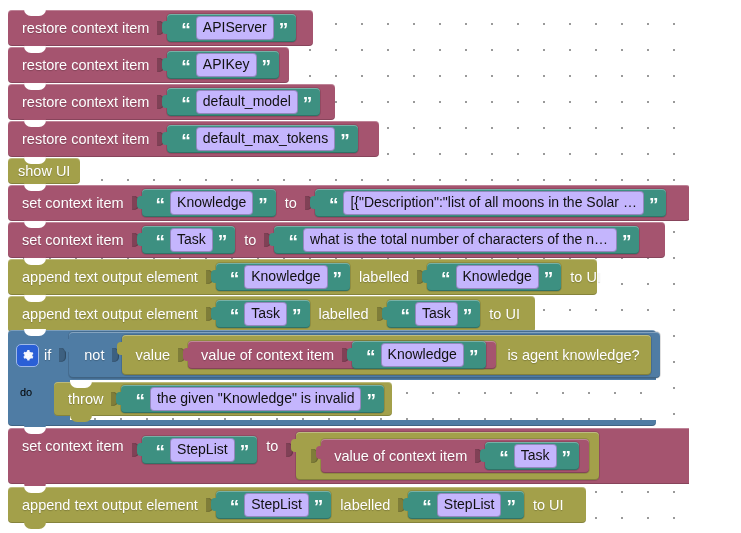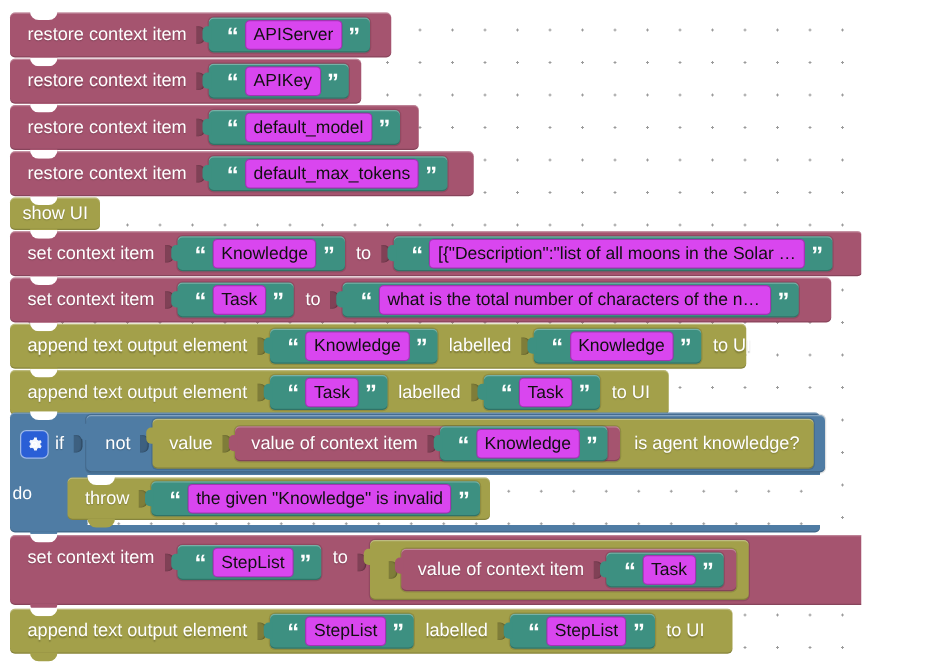--- a/index.html
+++ b/index.html
@@ -131,21 +131,21 @@
     line-height: 0.7;
     padding: 0 1px;
     color: #ffffff;
     position: relative;
     top: 2px;
   }
 
   
   .field {
     display: inline-block;
-    background: #d946ef;
+    background: #c4b5fd;
     color: #101010;
     border-radius: 4px;
     padding: 2px 6px 3px;
     margin: 0 4px;
     font-size: 14px;
     line-height: 1.15;
     border: 1px solid rgba(0,0,0,0.25);
     max-width: 320px;
     overflow: hidden;
     text-overflow: ellipsis;
@@ -208,24 +208,24 @@
     height: 50px;
     display: flex;
     align-items: center;
     padding-left: 8px;
     color: #fff;
     font-size: 14.5px;
     justify-content: center;
   }
   .do-label {
     position: absolute;
-    left: 2px;
+    left: 12px;
     top: 56px;
-    color: #ffffff;
-    font-size: 14px;
+    color: #000000;
+    font-size: 11px;
   }
   
   .if-cutout {
     position: absolute;
     left: 48px;
     top: 50px;
     width: 600px;
     height: 40px;
     background-color: #ffffff;
     background-image:

